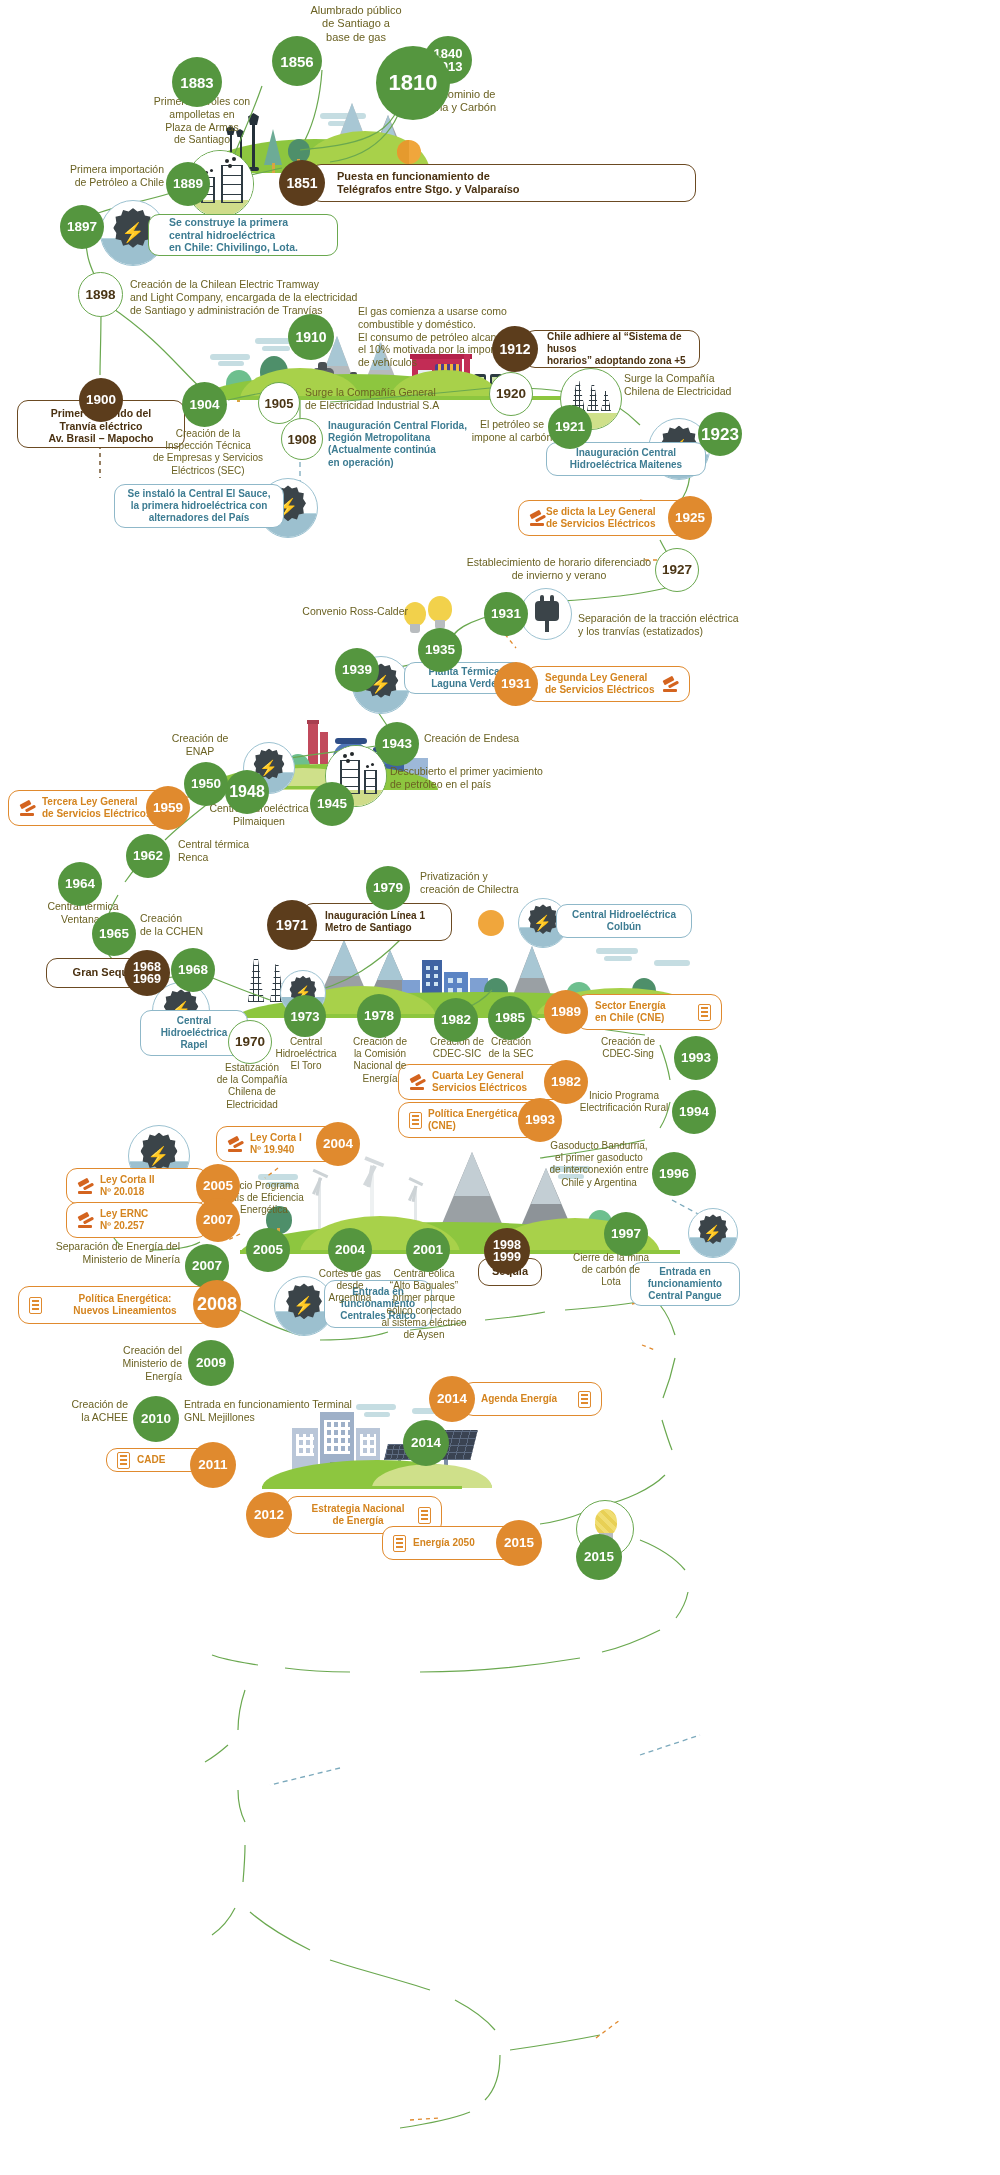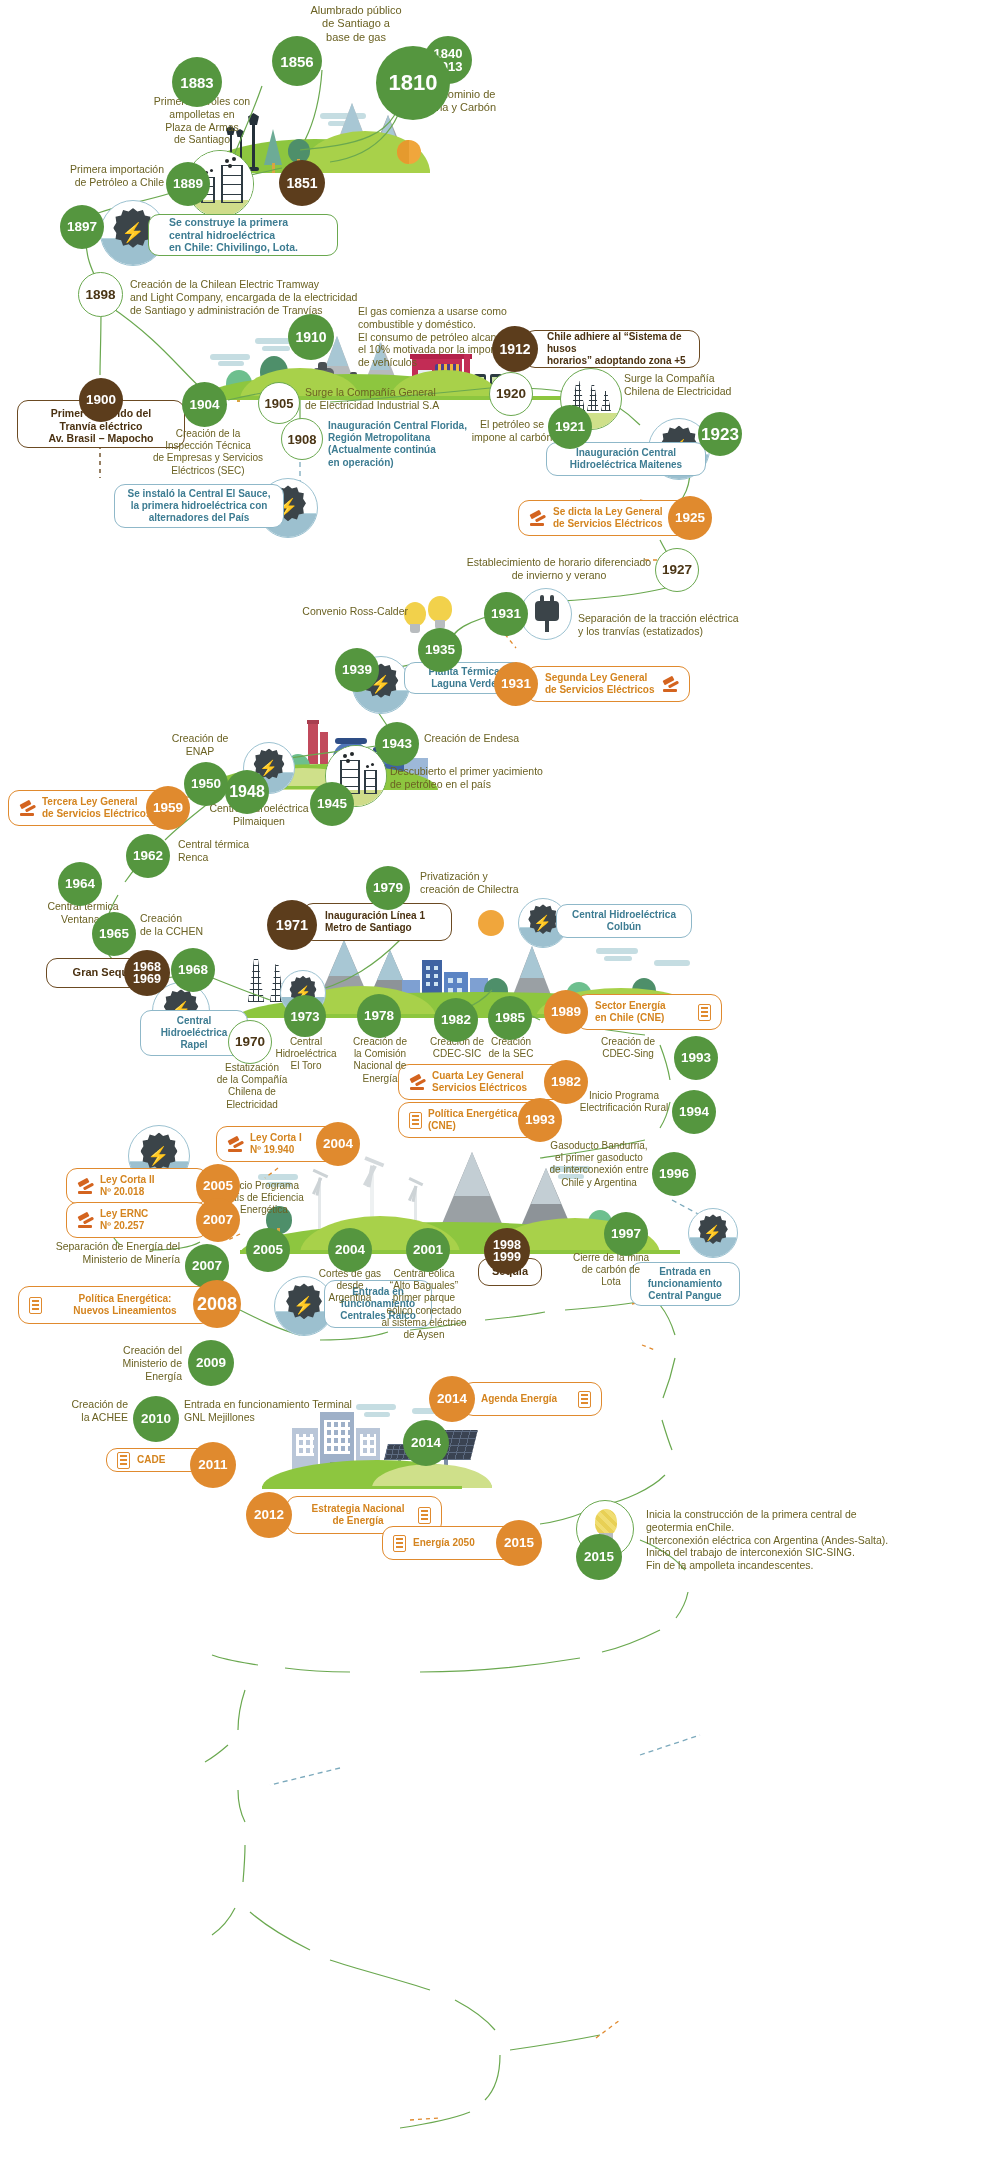--- a/index.html
+++ b/index.html
@@ -307,20 +307,22 @@
 
 <div class="bub green" style="left:376px;top:46px;width:74px;height:74px;font-size:22px;">1810</div>
 
 <div class="bub green" style="left:172px;top:57px;width:50px;height:50px;font-size:15px;">1883</div>
 <div class="cap c" style="left:142px;top:95px;width:120px;font-size:10.5px;">Primeros faroles con
 ampolletas en
 Plaza de Armas
 de Santiago</div>
 
 <div class="bub brown" style="left:279px;top:160px;width:46px;height:46px;font-size:14px;">1851</div>
+<div class="box brown" style="left:310px;top:164px;width:386px;height:38px;padding-left:26px;font-size:11px;">Puesta en funcionamiento de
+Telégrafos entre Stgo. y Valparaíso</div>
 
 <div class="iconcirc" style="left:186px;top:150px;width:68px;height:68px;">
   <div class="derrick">
     <div class="ground"></div>
     <div class="tower" style="left:34px;bottom:14px;width:22px;height:38px;">
       <i style="top:0;"></i>
           <i style="top:25%;"></i>
           <i style="top:50%;"></i>
           <i style="top:75%;"></i>
           <i style="bottom:0;"></i>
@@ -474,21 +476,21 @@
         <div class="water"></div>
     <div class="gear"></div>
         <div class="bolt" style="font-size:17px;">⚡</div>
   </div>
 </div>
 <div class="box blue" style="left:114px;top:484px;width:170px;height:44px;justify-content:center;text-align:center;font-size:10px;">Se instaló la Central El Sauce,
 la primera hidroeléctrica con
 alternadores del País</div>
 
 <div class="bub orange" style="left:668px;top:496px;width:44px;height:44px;font-size:13.5px;">1925</div>
-<div class="box orange" style="left:518px;top:500px;width:180px;height:36px;justify-content:flex-start;gap:7px;">
+<div class="box orange" style="left:518px;top:500px;width:180px;height:36px;justify-content:flex-start;">
   <span class="gavel"><span class="head"></span><span class="handle"></span><span class="base"></span></span>
   <span style="white-space:pre-line;">Se dicta la Ley General
 de Servicios Eléctricos</span>
 </div>
 
 <div class="bub white-g" style="left:655px;top:548px;width:44px;height:44px;font-size:13.5px;">1927</div>
 <div class="cap c" style="left:452px;top:556px;width:214px;font-size:10.5px;">Establecimiento de horario diferenciado
 de invierno y verano</div>
 
 <div class="iconcirc blue" style="left:520px;top:588px;width:52px;height:52px;border-color:#9cc2d1;">
@@ -949,25 +951,20 @@
 <div class="bub green" style="left:403px;top:1420px;width:46px;height:46px;font-size:13.5px;">2014</div>
 
 <div class="iconcirc" style="left:576px;top:1500px;width:58px;height:58px;">
   <div class="abs" style="left:18px;top:8px;width:22px;height:26px;
     background:repeating-linear-gradient(45deg,#f0dd72 0 4px,#e8d055 4px 8px);
     border-radius:50% 50% 40% 40%;"></div>
   <div class="abs" style="left:22px;top:32px;width:14px;height:12px;background:#b8bcbf;border-radius:0 0 3px 3px;"></div>
   <div class="abs" style="left:23px;top:42px;width:12px;height:5px;background:#8a8f93;border-radius:0 0 3px 3px;"></div>
 </div>
 <div class="bub green" style="left:576px;top:1534px;width:46px;height:46px;font-size:13.5px;">2015</div>
-<div class="cap l" style="left:646px;top:1508px;width:330px;font-size:10.5px;">Inicia la construcción de la primera central de
-geotermia enChile.
-Interconexión eléctrica con Argentina (Andes-Salta).
-Inicio del trabajo de interconexión SIC-SING.
-Fin de la ampolleta incandescentes.</div>
 
 <div class="bub orange" style="left:496px;top:1520px;width:46px;height:46px;font-size:13.5px;">2015</div>
 <div class="box orange" style="left:382px;top:1526px;width:134px;height:34px;justify-content:flex-start;gap:7px;">
   <span class="doc-ic"></span>
   <span>Energía 2050</span>
 </div>
 
 </div>
 
 </body></html>

